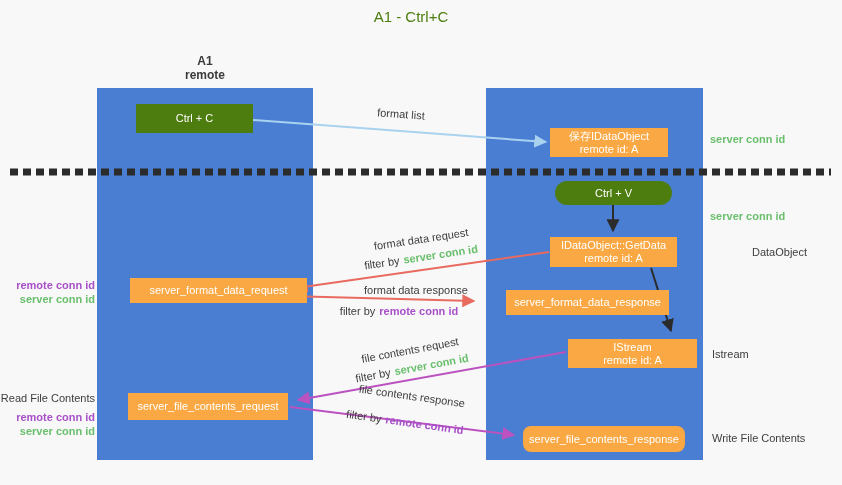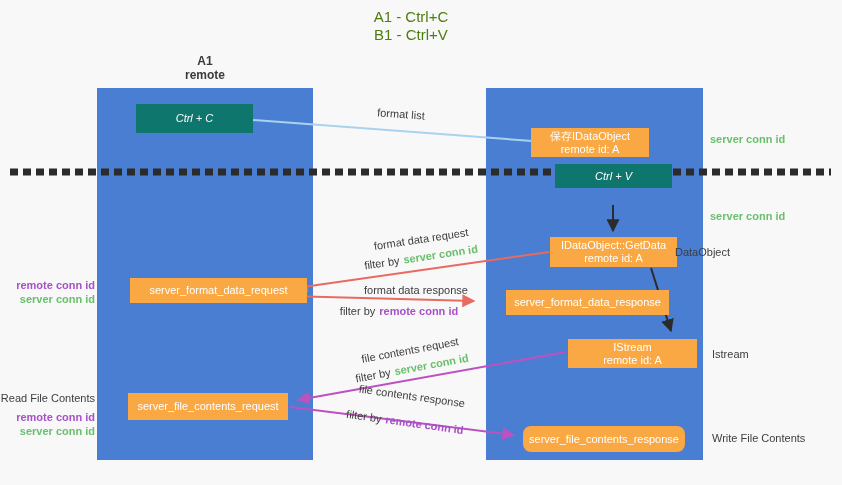--- a/index.html
+++ b/index.html
@@ -11,38 +11,37 @@
     overflow:hidden;
   }
   .abs { position:absolute; }
   .col { background:#4a7ed2; }
   .node {
     display:flex; flex-direction:column;
     align-items:center; justify-content:center;
     color:#ffffff; font-size:11px; line-height:13px;
     text-align:center; white-space:nowrap;
   }
-  .green  { background:#0f766e;font-style:italic; }
+  .green  { background:#4d7c0f; }
   .orange { background:#f9a843; }
   .title { text-align:center; font-size:15px; line-height:18px; color:#4d7c0f; }
   .hdr   { text-align:center; font-size:12px; line-height:14px; color:#3a3a3a; }
   .lbl   { font-size:11px; color:#3d3d3d; white-space:nowrap; }
   .center { text-align:center; }
   .rightalign { text-align:right; }
   .green-t  { color:#6abf6d; font-weight:bold; }
   .purple-t { color:#a750c8; font-weight:bold; }
   .ml { margin-left:4px; }
   svg.layer { position:absolute; left:0; top:0; pointer-events:none; }
 </style>
 </head>
 <body>
 
 <div class="abs title" style="left:291px; top:8px; width:240px;">
   <div>A1 - Ctrl+C</div>
-  <div>B1 - Ctrl+V</div>
 </div>
 
 <div class="abs hdr" style="left:97px; top:54px; width:216px;font-weight:bold;">
   <div>A1</div>
   <div>remote</div>
 </div>
 <div class="abs hdr" style="left:486px; top:54px; width:217px;">
 </div>
 
 <div class="abs col" style="left:97px;  top:88px; width:216px; height:372px;"></div>
@@ -78,26 +77,26 @@
 
   <line x1="566" y1="352" x2="298" y2="400" stroke-width="2" marker-end="url(#m-magenta)" stroke="#bb52c0"></line>
 
   <line x1="290" y1="407" x2="514" y2="435" stroke-width="2" marker-end="url(#m-magenta)" stroke="#bb52c0"></line>
 </svg>
 
 <div class="abs node green" style="left:136px; top:104px; width:117px; height:29px;">
   <div>Ctrl + C</div>
 </div>
 
-<div class="abs node orange" style="left:531px; top:128px; width:118px; height:29px;">
+<div class="abs node orange" style="left:550px; top:128px; width:118px; height:29px;">
   <div>保存IDataObject</div>
   <div>remote id: A</div>
 </div>
 
-<div class="abs node green" style="left:555px; top:164px; width:117px; height:24px;">
+<div class="abs node green" style="left:555px; top:181px; width:117px; height:24px;border-radius:12px;">
   <div>Ctrl + V</div>
 </div>
 
 <div class="abs node orange" style="left:550px; top:237px; width:127px; height:30px;">
   <div>IDataObject::GetData</div>
   <div>remote id: A</div>
 </div>
 
 <div class="abs node orange" style="left:130px; top:278px; width:177px; height:25px;">
   <div>server_format_data_request</div>
@@ -137,21 +136,21 @@
   <span>filter by</span><span class="green-t ml">server conn id</span>
 </div>
 
 <div class="abs lbl center" style="left:352px; top:390px; width:120px; transform:rotate(8deg);">file contents response</div>
 <div class="abs lbl center" style="left:340px; top:416px; width:130px; transform:rotate(8deg);">
   <span>filter by</span><span class="purple-t ml">remote conn id</span>
 </div>
 
 <div class="abs lbl green-t" style="left:710px; top:133px;">server conn id</div>
 <div class="abs lbl green-t" style="left:710px; top:210px;">server conn id</div>
-<div class="abs lbl" style="left:675px; top:246px;">DataObject</div>
+<div class="abs lbl" style="left:752px; top:246px;">DataObject</div>
 <div class="abs lbl" style="left:712px; top:348px;">Istream</div>
 <div class="abs lbl" style="left:712px; top:432px;">Write File Contents</div>
 
 <div class="abs lbl purple-t rightalign" style="left:0px; top:279px; width:95px;">remote conn id</div>
 <div class="abs lbl green-t rightalign" style="left:0px; top:293px; width:95px;">server conn id</div>
 <div class="abs lbl rightalign" style="left:0px; top:392px; width:95px;">Read File Contents</div>
 <div class="abs lbl purple-t rightalign" style="left:0px; top:411px; width:95px;">remote conn id</div>
 <div class="abs lbl green-t rightalign" style="left:0px; top:425px; width:95px;">server conn id</div>
 
 </body></html>

